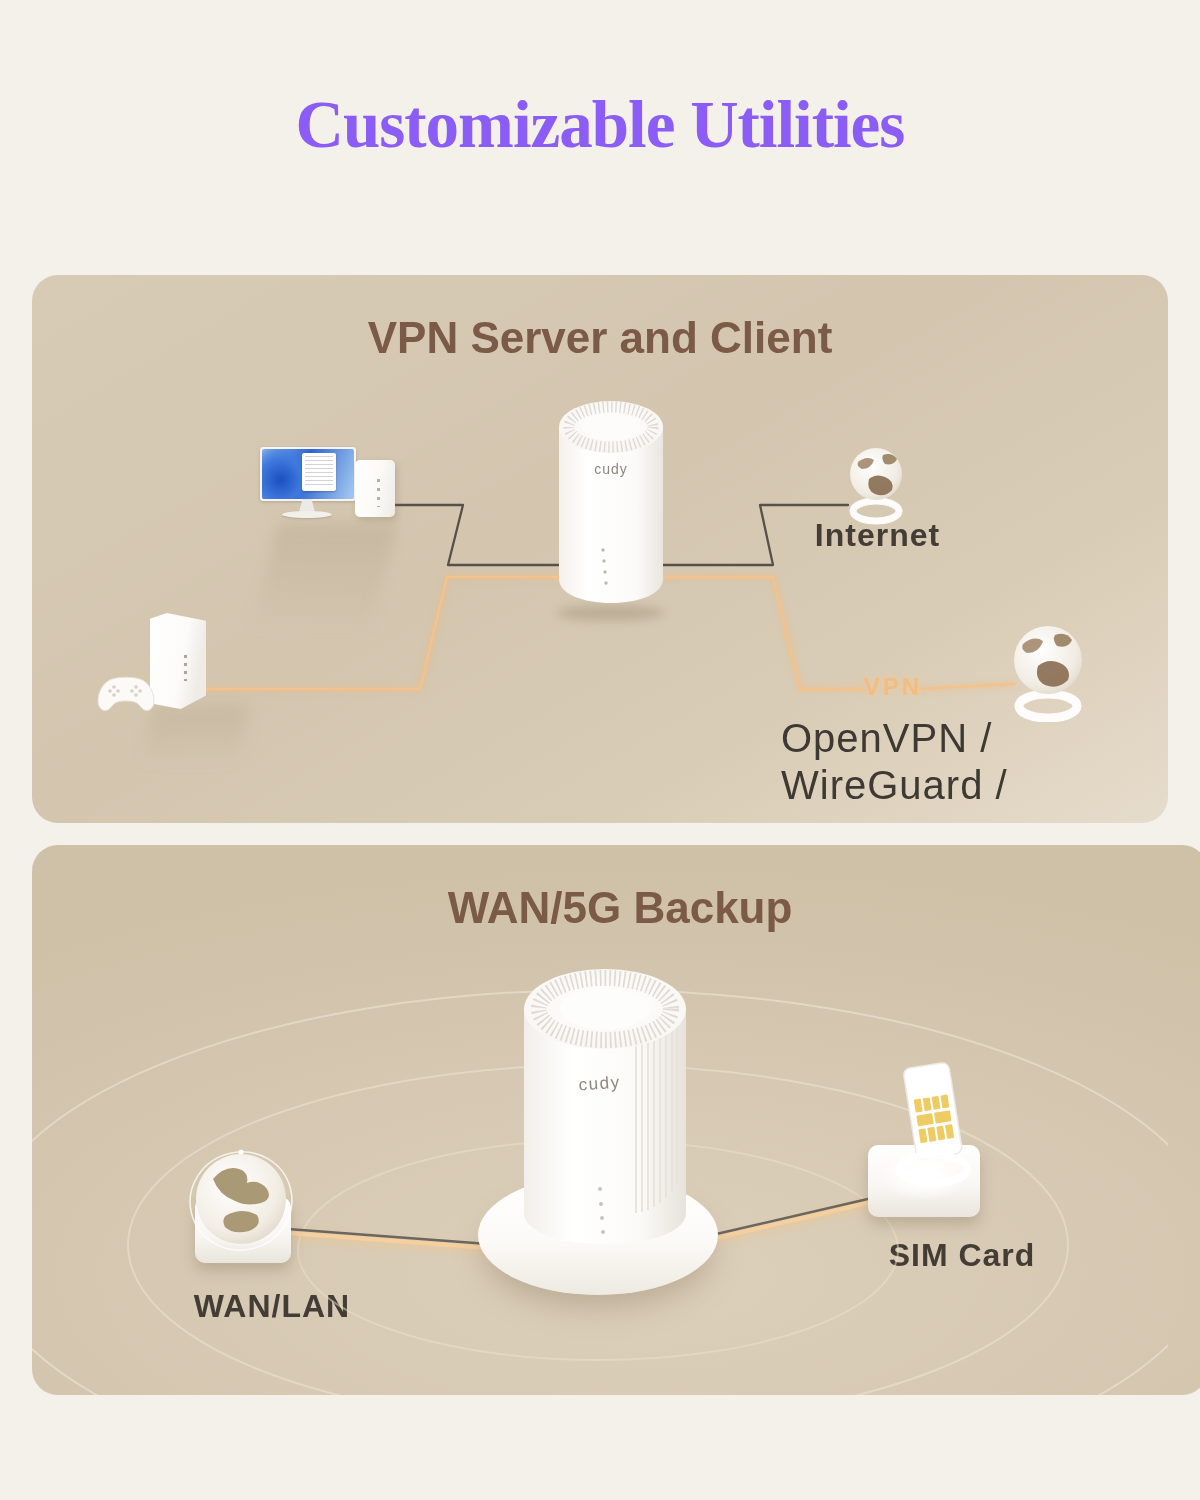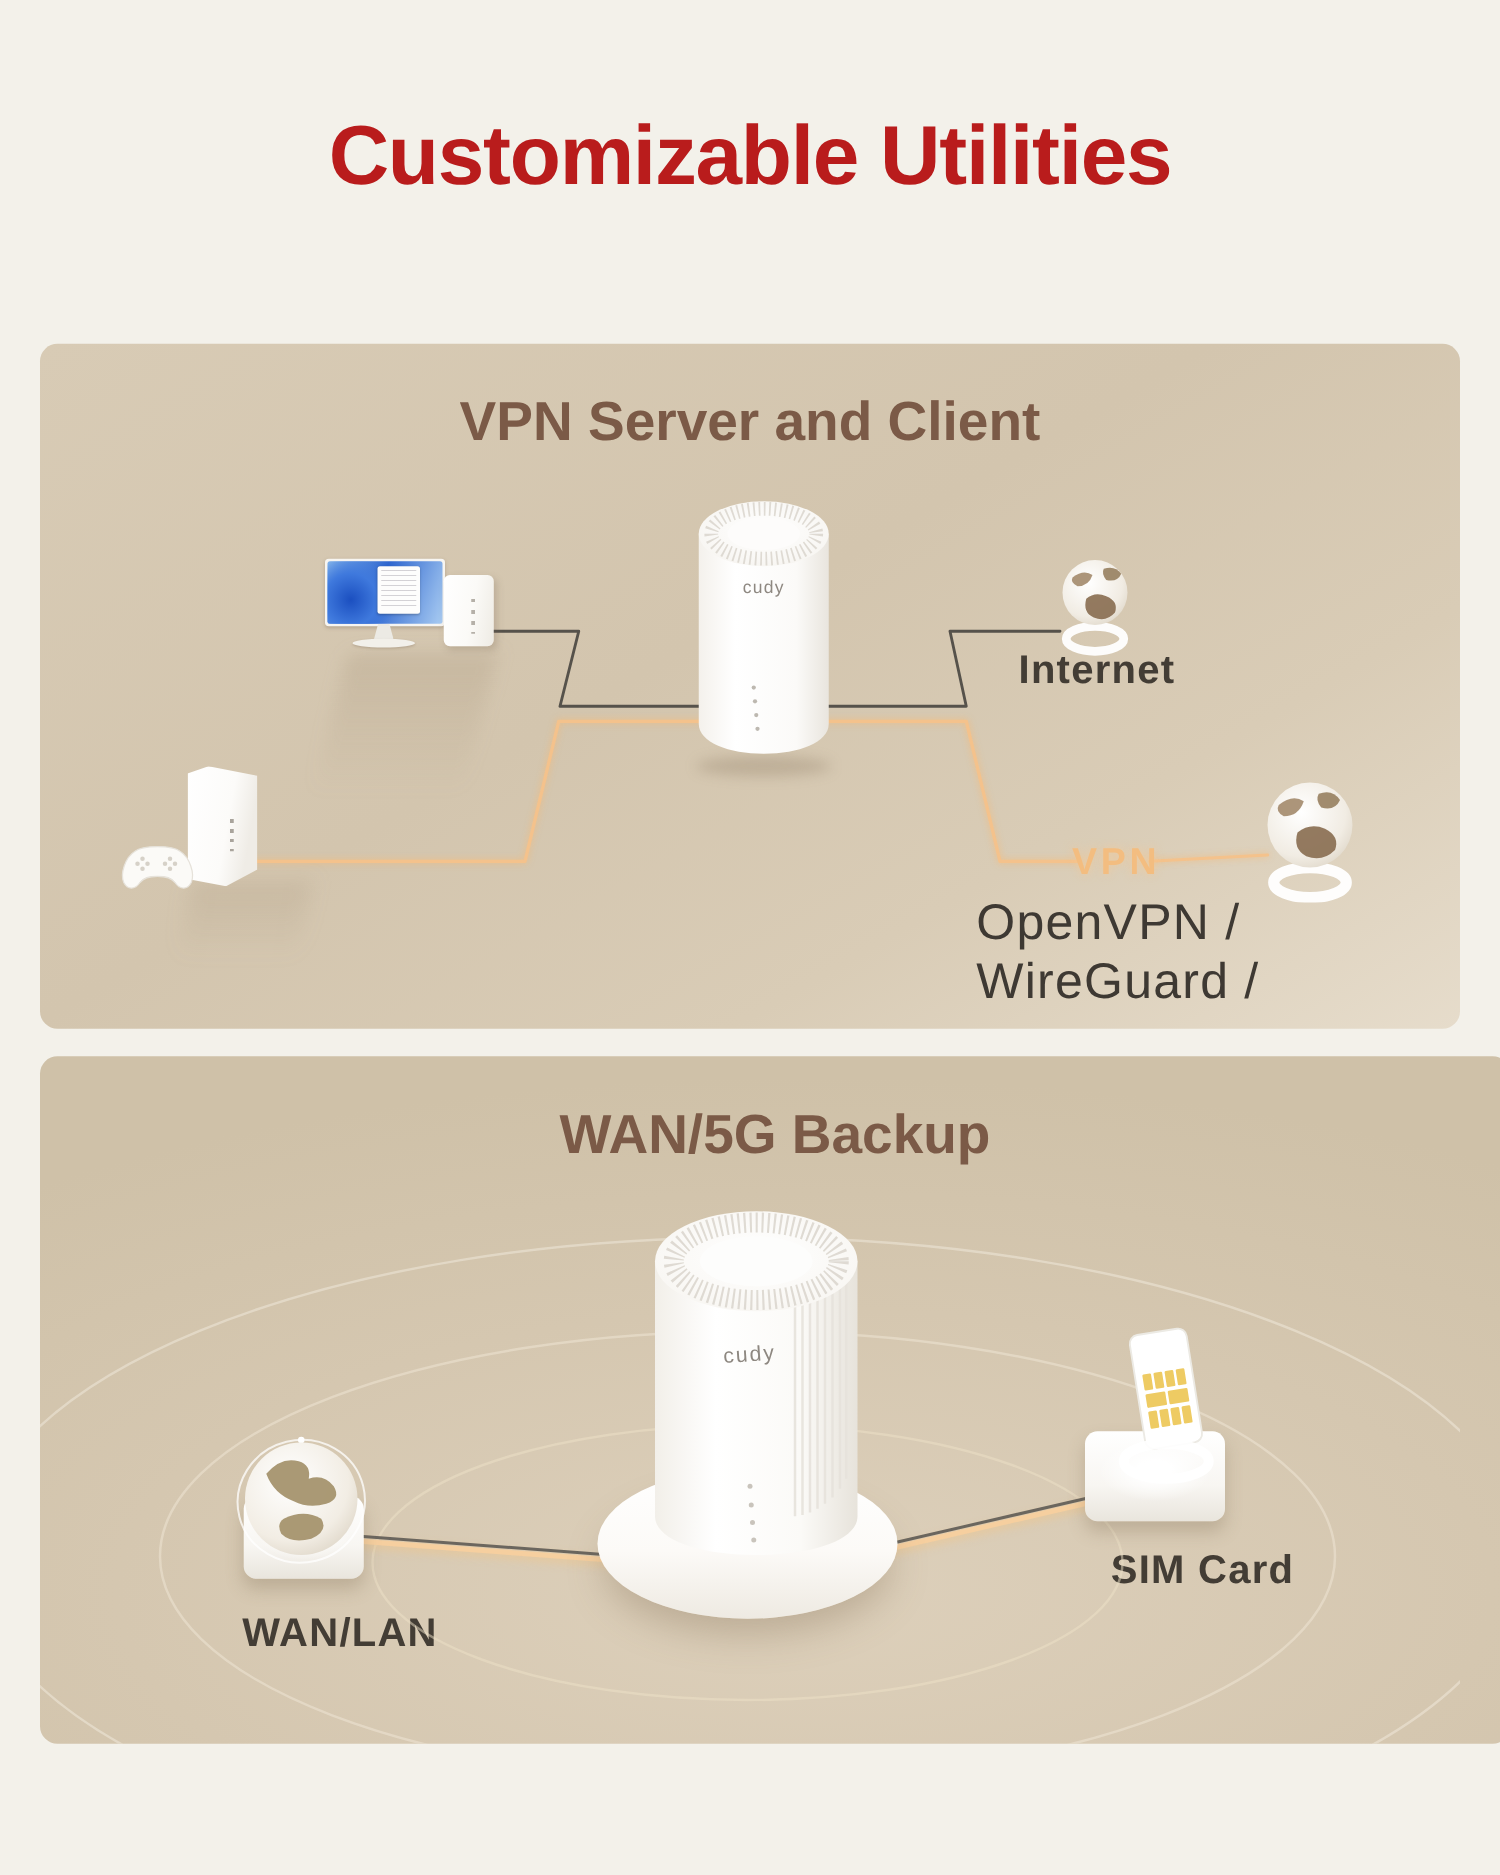--- a/index.html
+++ b/index.html
@@ -3,24 +3,24 @@
 <meta charset="utf-8">
 <style>
   html,body{margin:0;padding:0;}
   body{
     width:1200px;height:1500px;position:relative;overflow:hidden;
     background:#f3f1ea;
     font-family:"Liberation Sans",sans-serif;
   }
   .page-title{
     position:absolute;top:86px;left:0;width:1200px;text-align:center;
-    font-size:67px;font-weight:bold;letter-spacing:-1px;color:#b91c1c;
+    font-size:67px;font-weight:bold;letter-spacing:-1px;color:#8b5cf6;font-family:Liberation Serif, serif;
   }
   .panel{
-    position:absolute;left:32px;width:1136px;border-radius:14px;overflow:hidden;
+    position:absolute;left:32px;width:1136px;border-radius:26px;overflow:hidden;
   }
   #panel-vpn{top:275px;height:548px;
     background:linear-gradient(150deg,#d8cbb5 0%,#d3c5ae 45%,#d9ccb6 72%,#e6dccb 100%);}
   #panel-backup{top:845px;height:550px;
     background:radial-gradient(85% 75% at 52% 78%, #ddd0bb 0%, #d5c7b0 55%, #cfc1a8 100%);padding-left:40px;}
   .panel-heading{
     position:absolute;top:38px;left:0;width:100%;text-align:center;
     font-size:44px;font-weight:bold;color:#7b5a47;letter-spacing:0px;
   }
   .label{
@@ -60,21 +60,21 @@
   
   .plat-box{position:absolute;background:linear-gradient(180deg,#ffffff 0%,#f8f6f2 60%,#e9e5dd 100%);
     border-radius:10px;box-shadow:0 8px 14px rgba(120,100,75,.28);}
   .plat-box::before{content:"";position:absolute;left:10%;right:10%;top:8%;height:70%;
     border-radius:50%;background:radial-gradient(closest-side,#ffffff 30%,rgba(255,255,255,0) 100%);}
   .pedestal{position:absolute;left:446px;top:330px;width:240px;height:120px;border-radius:50%;
     background:linear-gradient(180deg,#ffffff 0%,#fcfaf7 55%,#eeeae2 100%);
     box-shadow:0 18px 30px -6px rgba(125,105,80,.35);z-index:2;}
   .vpn-line-label{
     position:absolute;left:806px;top:398px;width:110px;text-align:center;z-index:2;
-    font-size:30px;font-weight:bold;letter-spacing:3px;color:#f3bd80;
+    font-size:24px;font-weight:bold;letter-spacing:3px;color:#f3bd80;
     text-shadow:0 0 8px rgba(250,200,140,.65);
   }
   .protocols{position:absolute;left:749px;top:440px;z-index:2;
     font-size:40px;line-height:47px;color:#3e3933;letter-spacing:1px;font-weight:400;}
 </style>
 </head>
 <body>
 
 <div class="page-title">Customizable Utilities</div>
 

